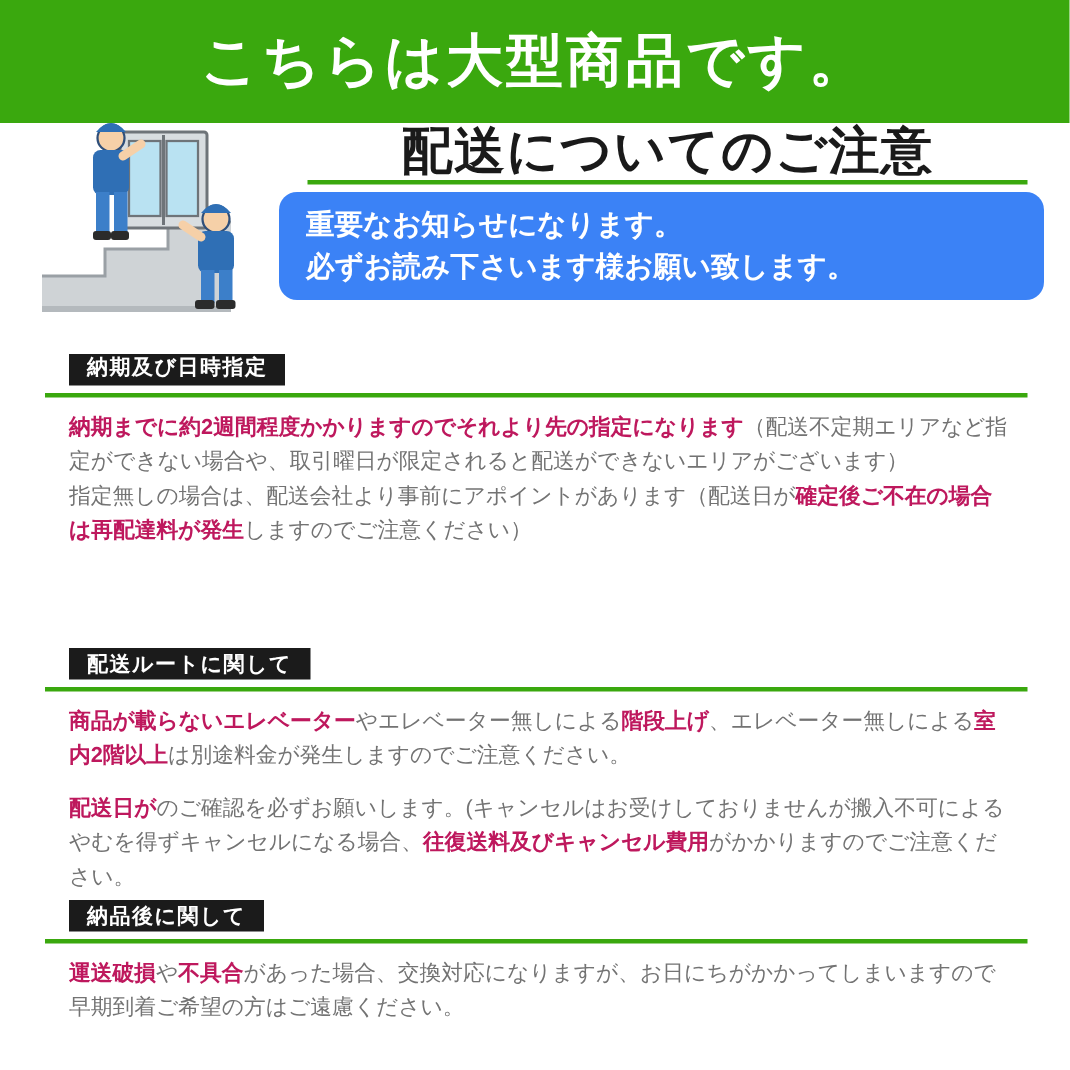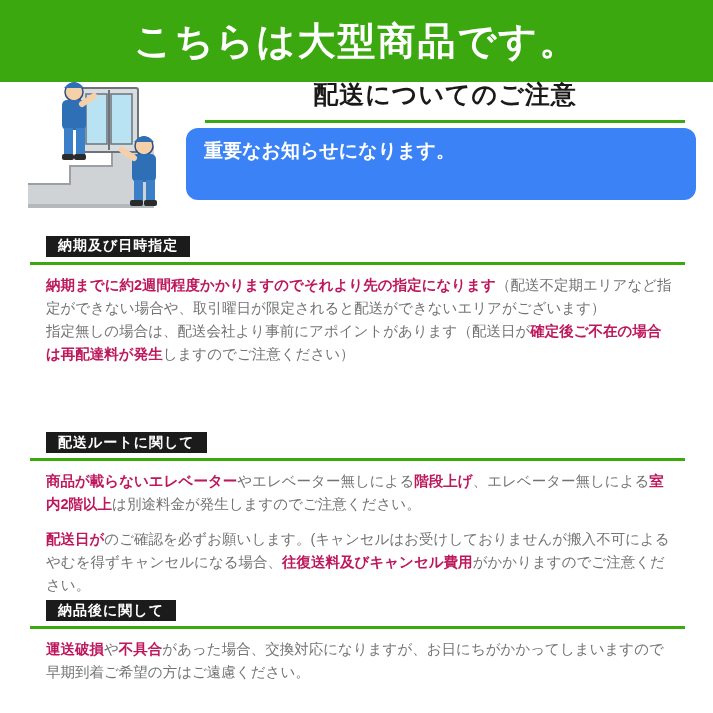--- a/index.html
+++ b/index.html
@@ -49,21 +49,21 @@
     width: 713px;
     height: 150px;
   }
   .header-title {
     position: absolute;
     left: 185px;
     top: 12px;
     width: 520px;
     text-align: center;
     color: #1a1a1a;
-    font-size: 25px;
+    font-size: 34px;
     font-weight: bold;
     letter-spacing: 1px;
     white-space: nowrap;
   }
   .header-title-underline {
     position: absolute;
     left: 205px;
     top: 54px;
     width: 480px;
     height: 3px;
@@ -194,20 +194,21 @@
           <path d="M116 92 L104 84" stroke="#f6d0a8" stroke-width="6" stroke-linecap="round"></path>
         </g>
       </svg>
     </div>
 
     <div class="header-title">配送についてのご注意</div>
     <div class="header-title-underline"></div>
 
     <div class="notice-box">
       <div class="notice-line">重要なお知らせになります。</div>
+      <div class="notice-line">必ずお読み下さいます様お願い致します。</div>
     </div>
   </div>
 
   <div class="section" style="top:228px;">
     <div class="sec-label-bar" style="top:34px;"></div>
     <div class="sec-label-wrap" style="top:8px;font-family:Liberation Serif, serif;">
       <span class="sec-label">納期及び日時指定</span>
     </div>
     <div class="sec-body" style="top:46px;">
       <p><span class="red">納期までに約2週間程度かかりますのでそれより先の指定になります</span><span class="plain">（配送不定期エリアなど指定ができない場合や、取引曜日が限定されると配送ができないエリアがございます）</span></p>

